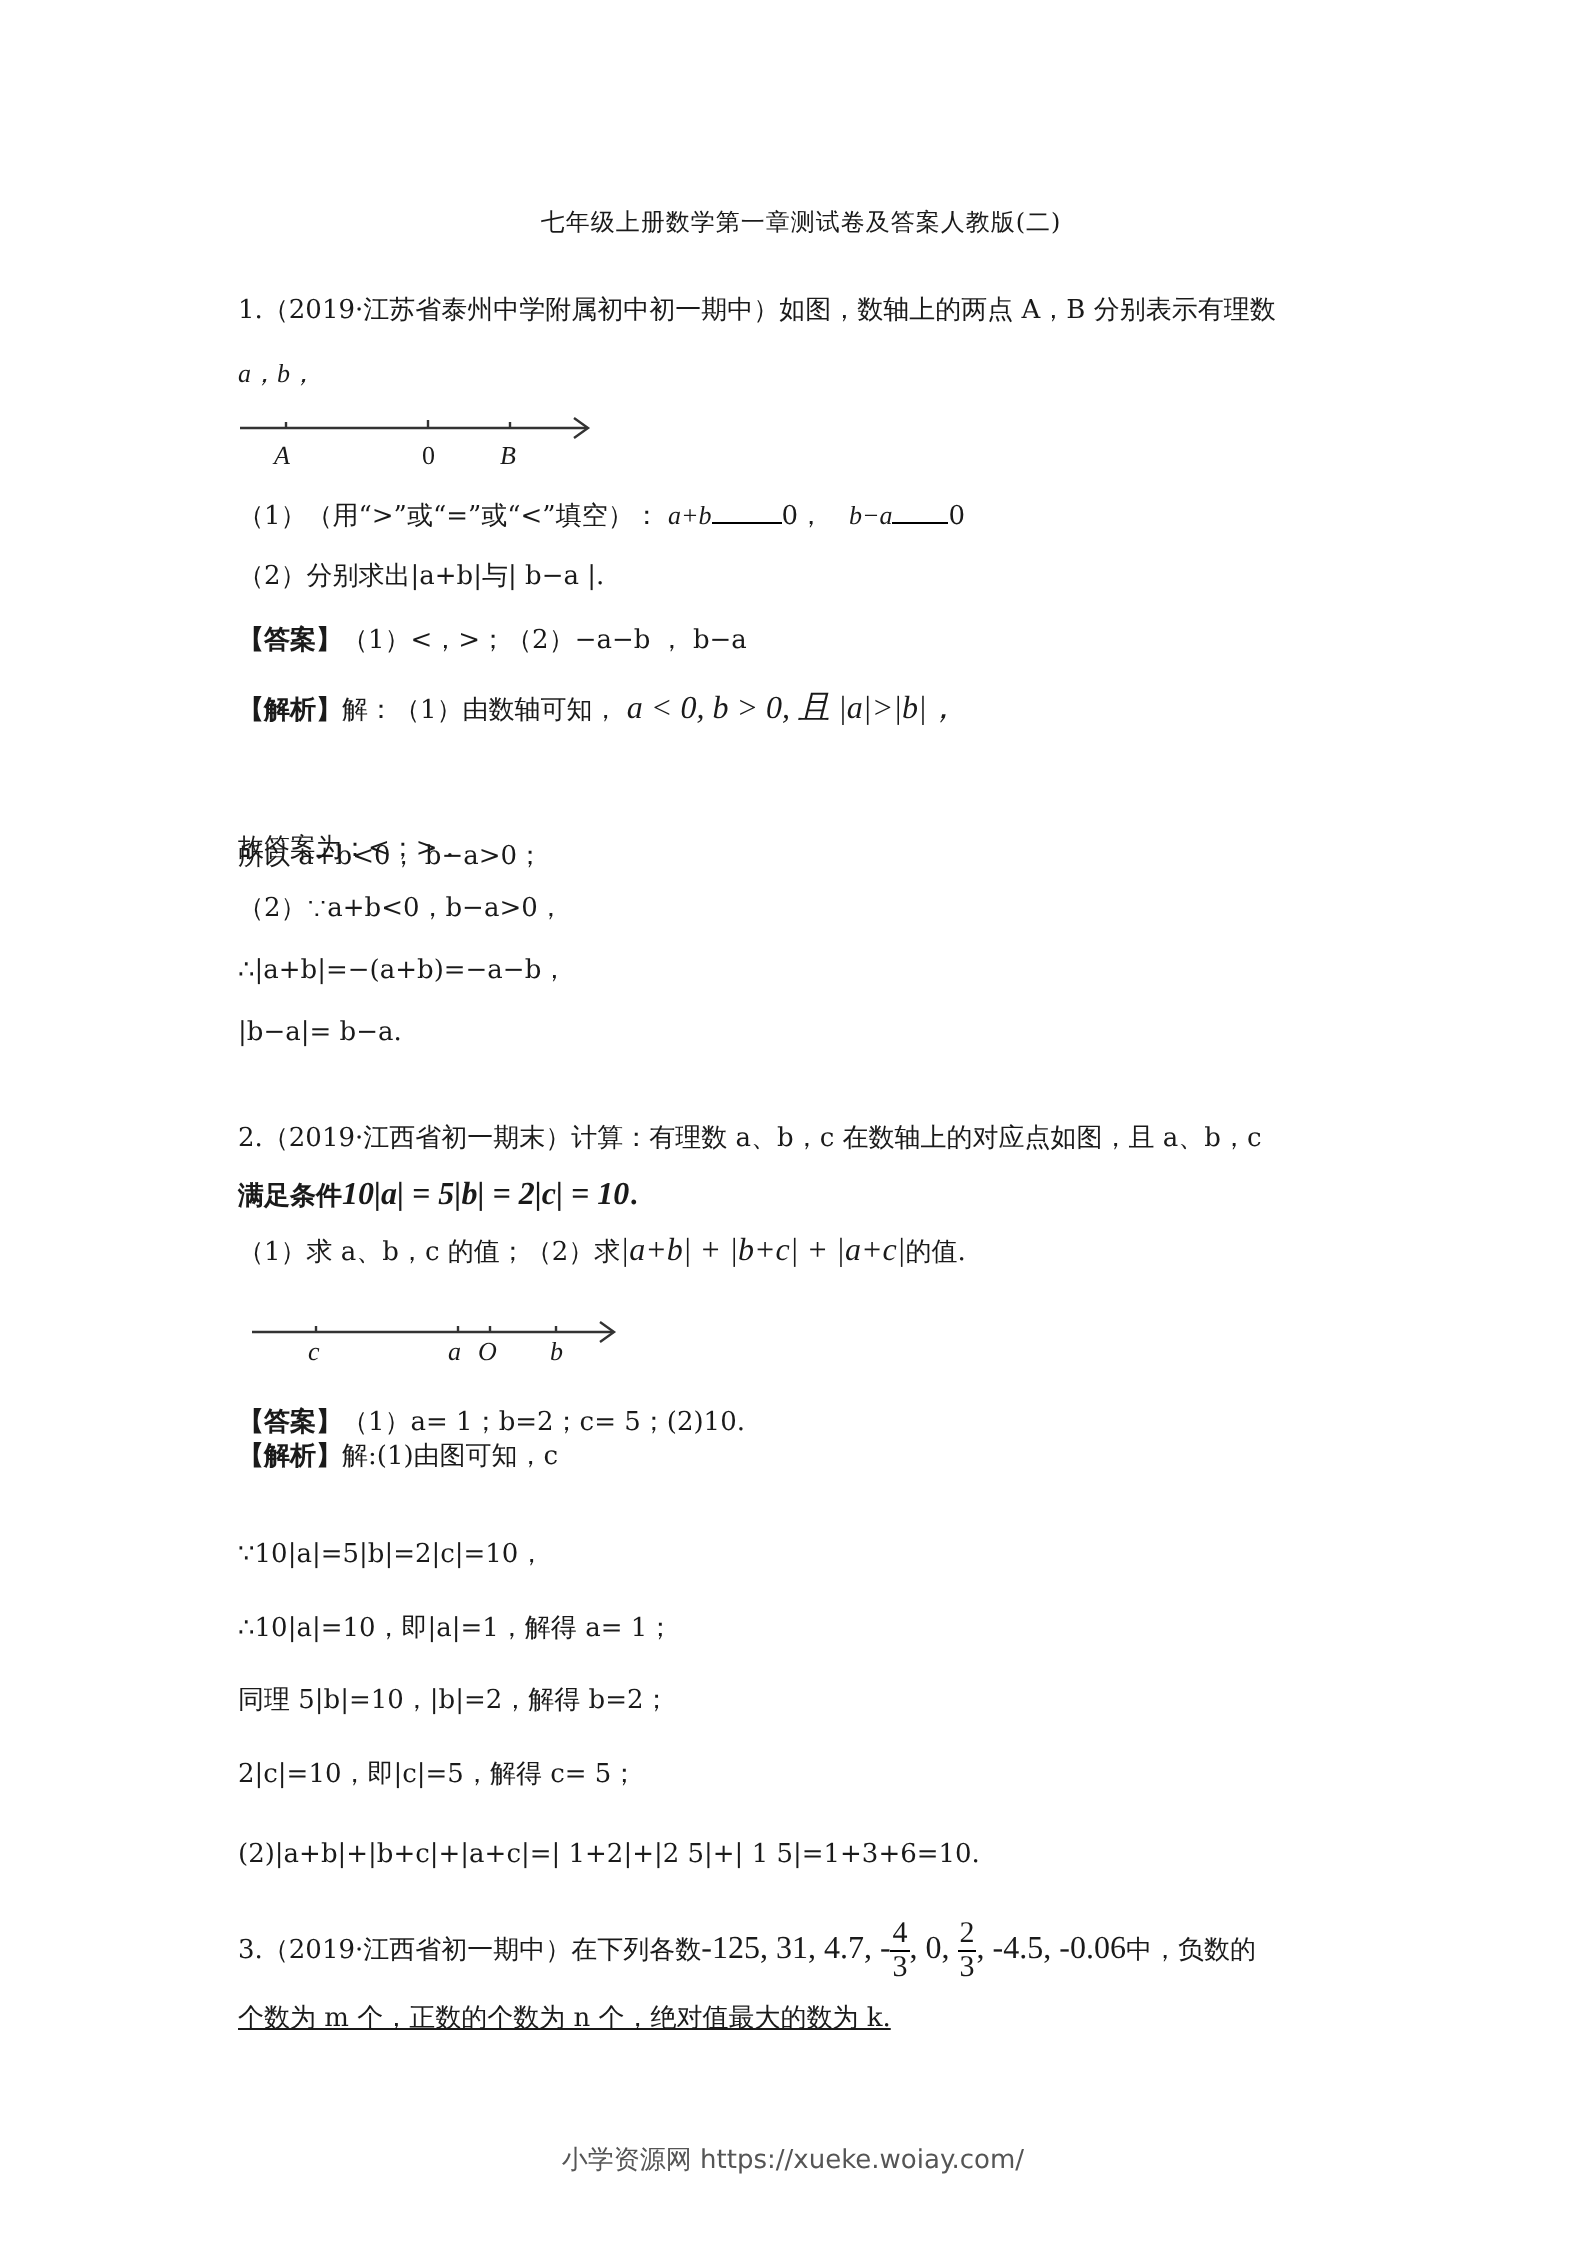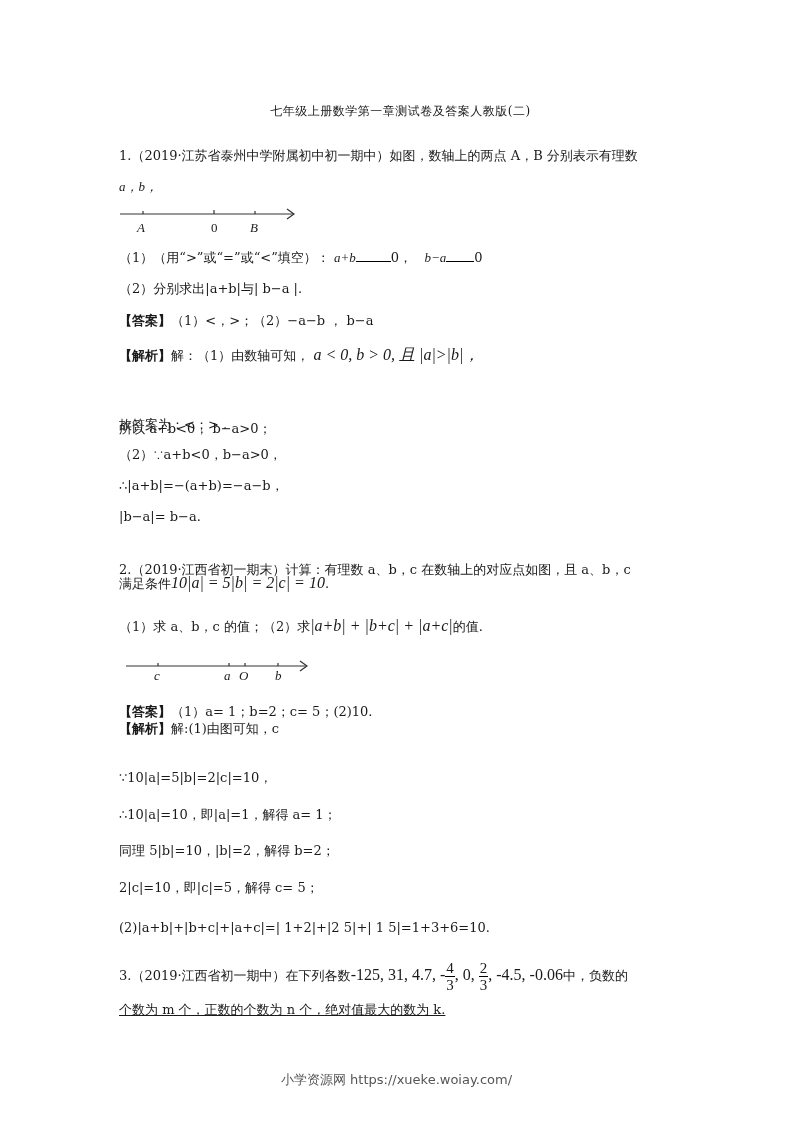--- a/index.html
+++ b/index.html
@@ -57,21 +57,21 @@
     <span class="bold">【解析】</span><span>解：（1）由数轴可知，</span>
     <span class="math">a &lt; 0, b &gt; 0, 且 |a|&gt;|b|，</span>
   </div>
   <div class="line" style="top:376px;margin-top:44px;">所以 a+b&lt;0，   b−a&gt;0；</div>
   <div class="line" style="top:416px;">故答案为：&lt;；&gt; .</div>
   <div class="line" style="top:446px;">（2）∵a+b&lt;0，b−a&gt;0，</div>
   <div class="line" style="top:477px;">∴|a+b|=−(a+b)=−a−b，</div>
   <div class="line" style="top:508px;">|b−a|= b−a.</div>
 
   <div class="line" style="top:529px;margin-top:32px;">2.（2019·江西省初一期末）计算：有理数 a、b，c 在数轴上的对应点如图，且 a、b，c</div>
-  <div class="line" style="top:574px;">
+  <div class="line" style="top:589px;font-weight:bold;">
     <span>满足条件</span><span class="math">10|a| = 5|b| = 2|c| = 10</span><span>.</span>
   </div>
   <div class="line" style="top:617px;">
     <span>（1）求 a、b，c 的值；（2）求</span><span class="math">|a+b| + |b+c| + |a+c|</span><span>的值.</span>
   </div>
 
   <svg class="nl" style="left:124px;top:658px;" width="190" height="14">
     <line x1="2" y1="8" x2="182" y2="8" stroke="#333" stroke-width="1.2"></line>
     <polyline points="176,3 183,8 176,13" fill="none" stroke="#333" stroke-width="1.2"></polyline>
     <line x1="34" y1="5" x2="34" y2="8" stroke="#333" stroke-width="1.2"></line>

